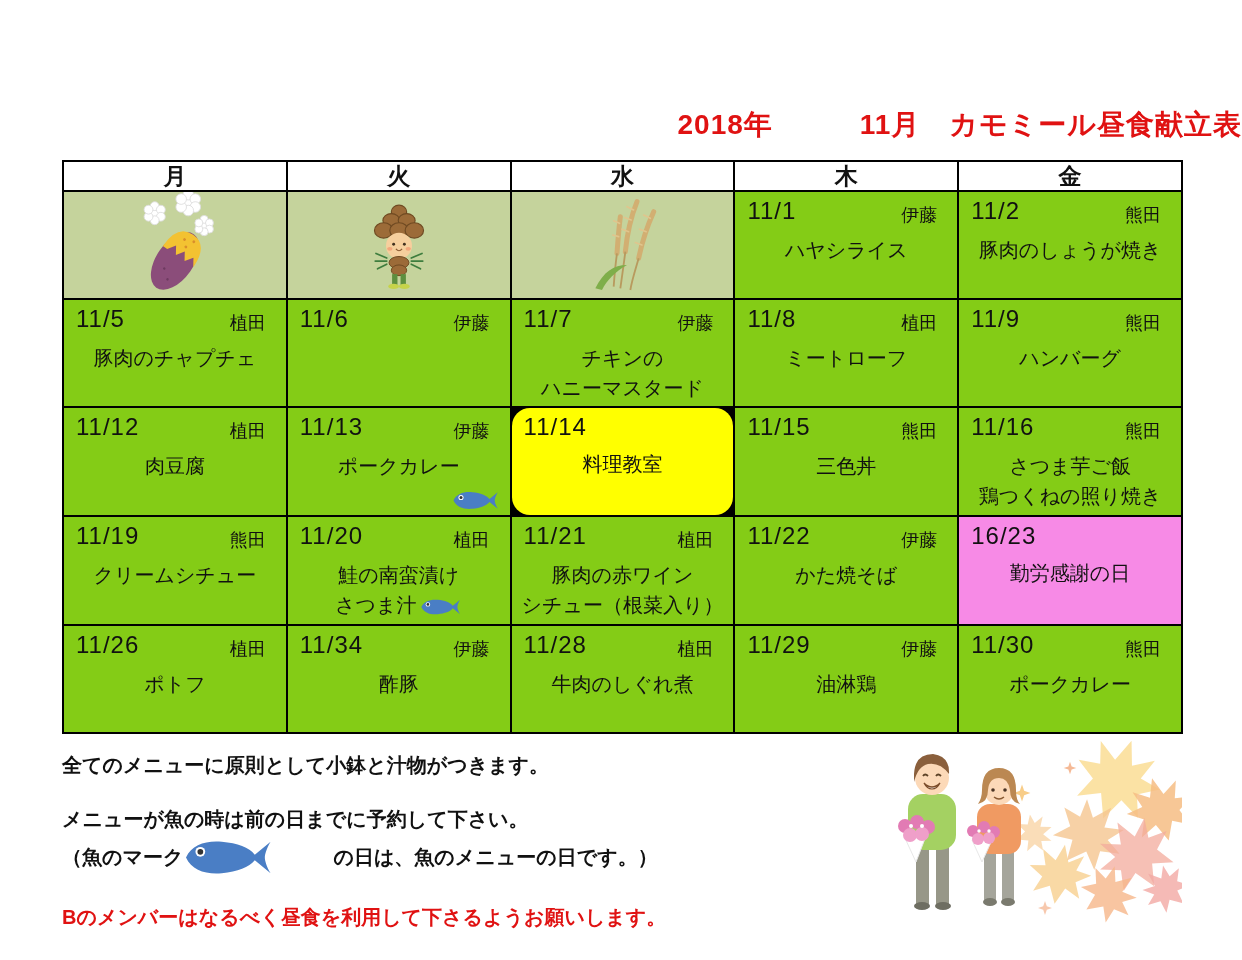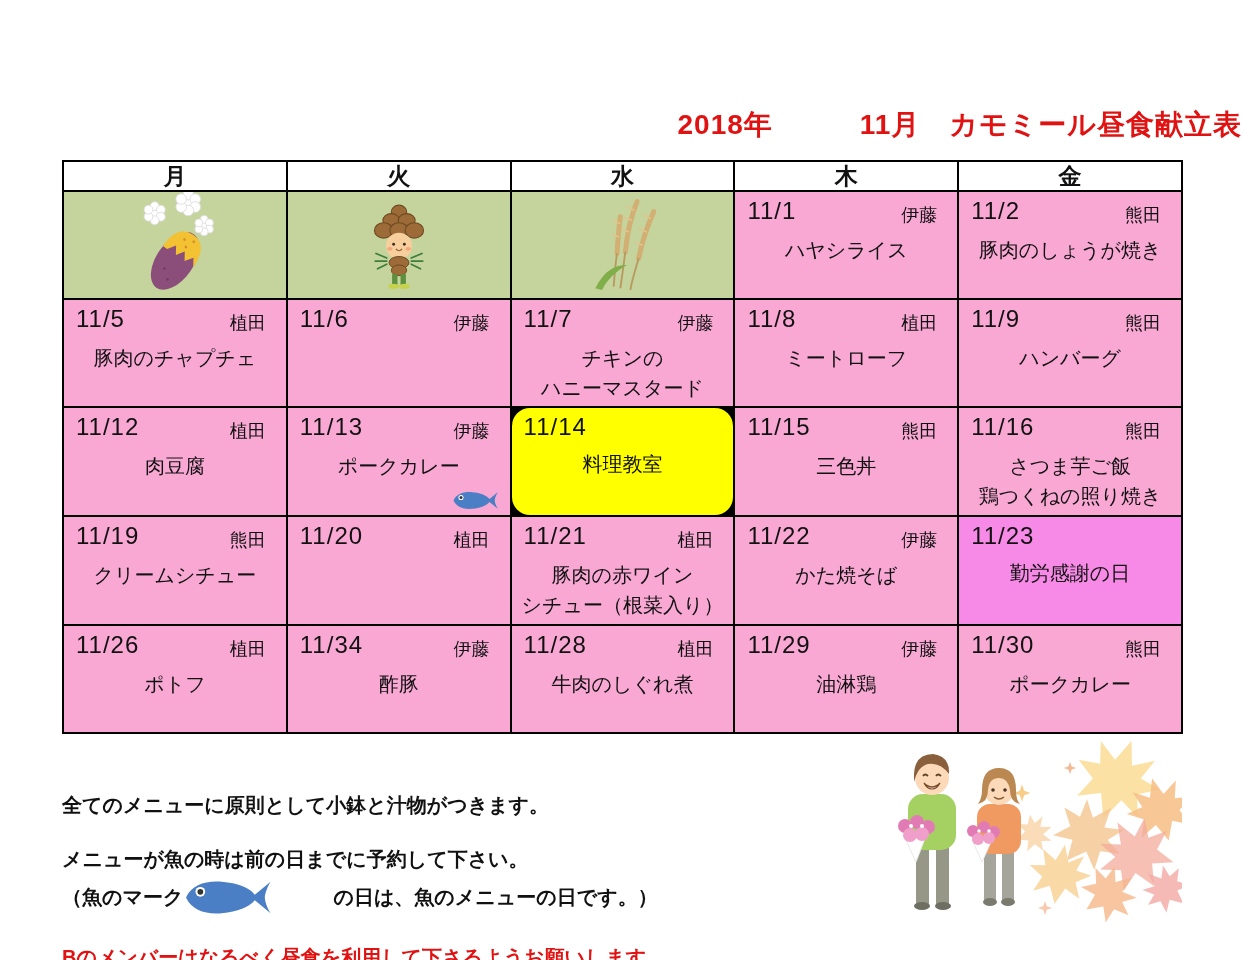--- a/index.html
+++ b/index.html
@@ -25,36 +25,36 @@
     position:absolute; left:62px; top:160px; width:1121px;
     border:2px solid var(--line); background:var(--line);
     display:grid; grid-template-columns:repeat(5,1fr);
     grid-template-rows:28px 106px 106px 107px 107px 106px;
     gap:2px;
   }
   .hcell{
     background:#fff; display:flex; align-items:center; justify-content:center;
     font-size:23px; font-weight:bold;
   }
-  .cell{ position:relative; background:#f9a8d4; overflow:hidden; }
+  .cell{ position:relative; background:#84cc16; overflow:hidden; }
   .cell.bg-green{ background:var(--green); }
   .cell.bg-yellow{ background:var(--yellow);border-radius:18px; }
   .cell.bg-pink{ background:var(--pink); }
 
   .date-row{ display:flex; justify-content:space-between; padding:5px 20px 0 12px; }
   .date{ font-size:24px; letter-spacing:1px; }
   .teacher{ font-size:18px; padding-top:6px; }
   .menu-box{ margin-top:8px; text-align:center; font-size:20px; line-height:1.5; }
   .menu-line{ white-space:nowrap; }
   .menu-line .inline-fish{ vertical-align:middle; margin-left:4px; }
   .illus{ position:absolute; inset:0; display:flex; align-items:center; justify-content:center; }
   .fish-corner{ position:absolute; right:10px; bottom:3px; }
 
   .notes{ position:absolute; left:62px; top:752px; font-weight:bold; font-size:20px; }
-  .note1{ margin-bottom:27px;margin-top:40px; }
+  .note1{ margin-bottom:27px; }
   .note2{ margin-bottom:3px; }
   .note3{ display:flex; align-items:center; margin-bottom:25px; }
   .note3 .spacer{ width:58px; }
   .note-red{ color:var(--red); }
   .fish-slot{ display:inline-flex; align-items:center; }
 
   .couple-wrap{ position:absolute; left:860px; top:738px; }
 </style>
 </head>
 <body>
@@ -311,20 +311,28 @@
       <div class="menu-box">
           <div class="menu-line">クリームシチュー</div>
         </div>
 
     </div>
       <div class="cell">
       <div class="date-row">
         <span class="date">11/20</span>
         <span class="teacher">植田</span>
       </div>
+      <div class="menu-box">
+          <div class="menu-line">鮭の南蛮漬け</div>
+          <div class="menu-line">さつま汁<svg viewBox="0 0 64 30" width="42" height="20" class="inline-fish">
+      <path d="M2,15 C6,6 16,3 27,4 C38,5 46,8 50,13 L61,4 C58,9 57,13 57,15 C57,17 58,21 61,26 L50,17 C46,22 38,25 27,26 C16,27 6,24 2,15 Z" fill="#4a7ec5"></path>
+      <circle cx="12" cy="11" r="3.4" fill="#fff"></circle>
+      <circle cx="12" cy="11" r="2" fill="#333"></circle>
+    </svg></div>
+        </div>
 
     </div>
       <div class="cell">
       <div class="date-row">
         <span class="date">11/21</span>
         <span class="teacher">植田</span>
       </div>
       <div class="menu-box">
           <div class="menu-line">豚肉の赤ワイン</div>
           <div class="menu-line">シチュー（根菜入り）</div>
@@ -336,21 +344,21 @@
         <span class="date">11/22</span>
         <span class="teacher">伊藤</span>
       </div>
       <div class="menu-box">
           <div class="menu-line">かた焼そば</div>
         </div>
 
     </div>
       <div class="cell bg-pink">
       <div class="date-row">
-        <span class="date">11/23</span>
+        <span class="date">16/23</span>
         <span class="teacher"></span>
       </div>
       <div class="menu-box">
           <div class="menu-line">勤労感謝の日</div>
         </div>
 
     </div>
       <div class="cell">
       <div class="date-row">
         <span class="date">11/26</span>

